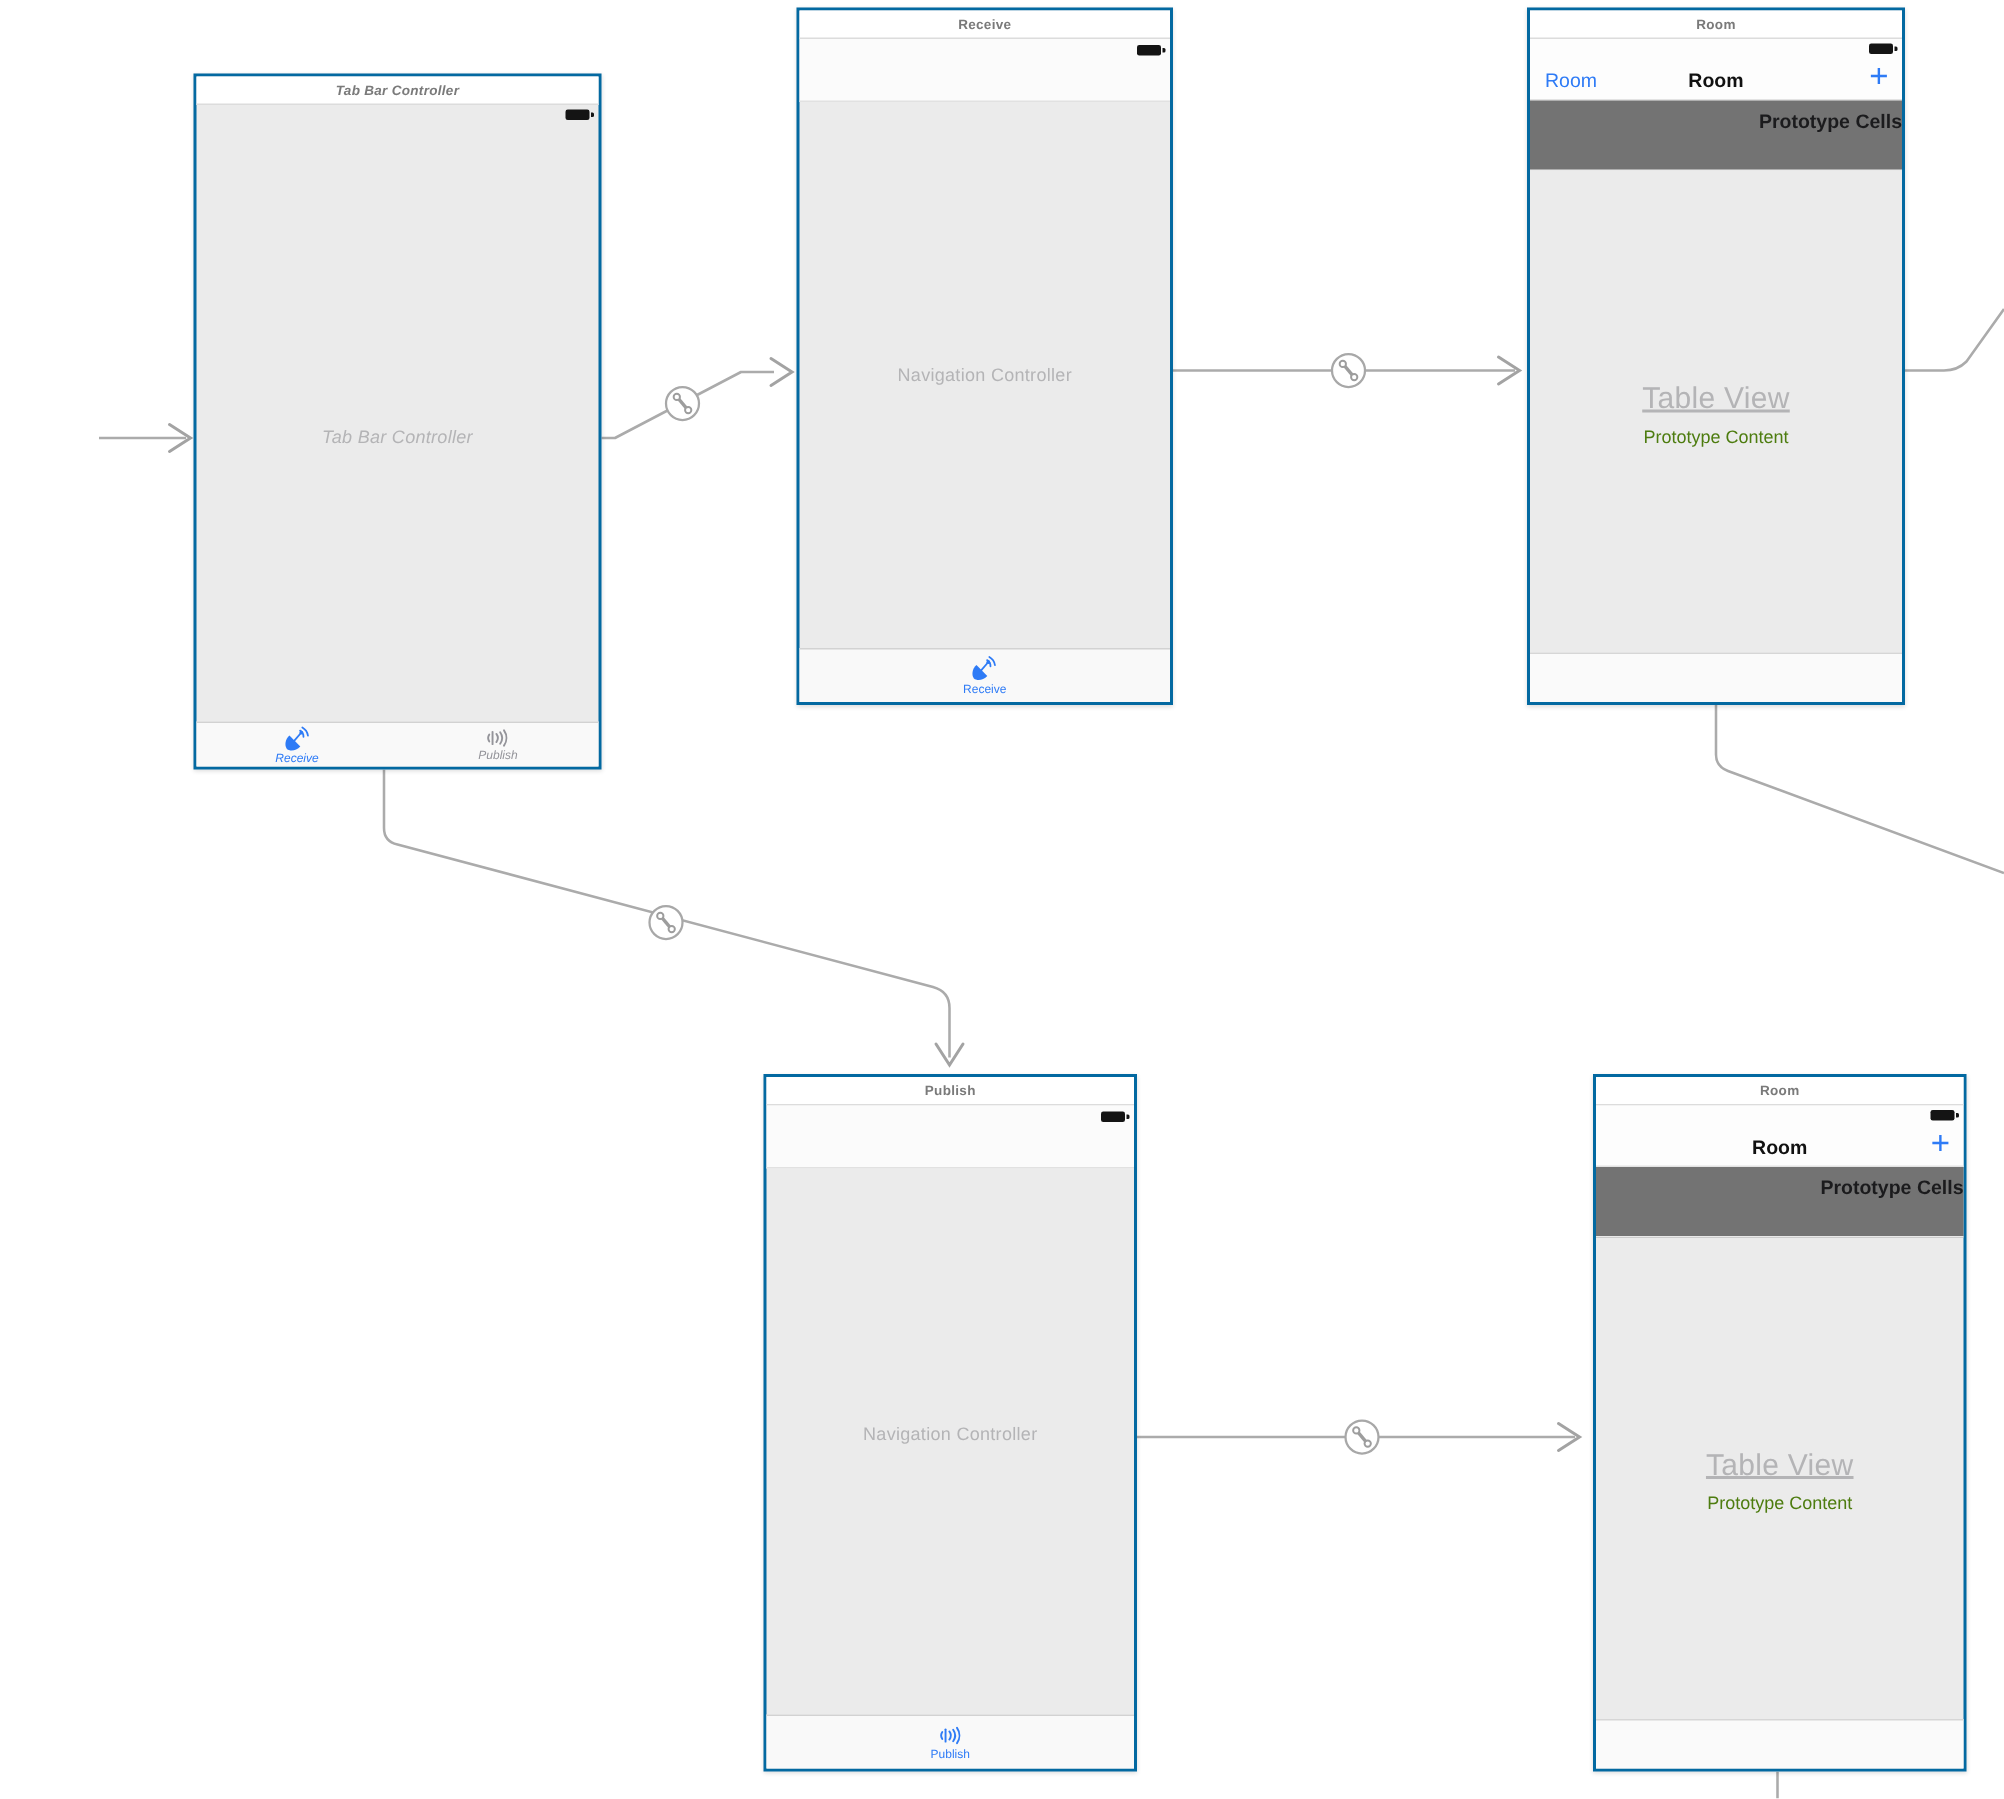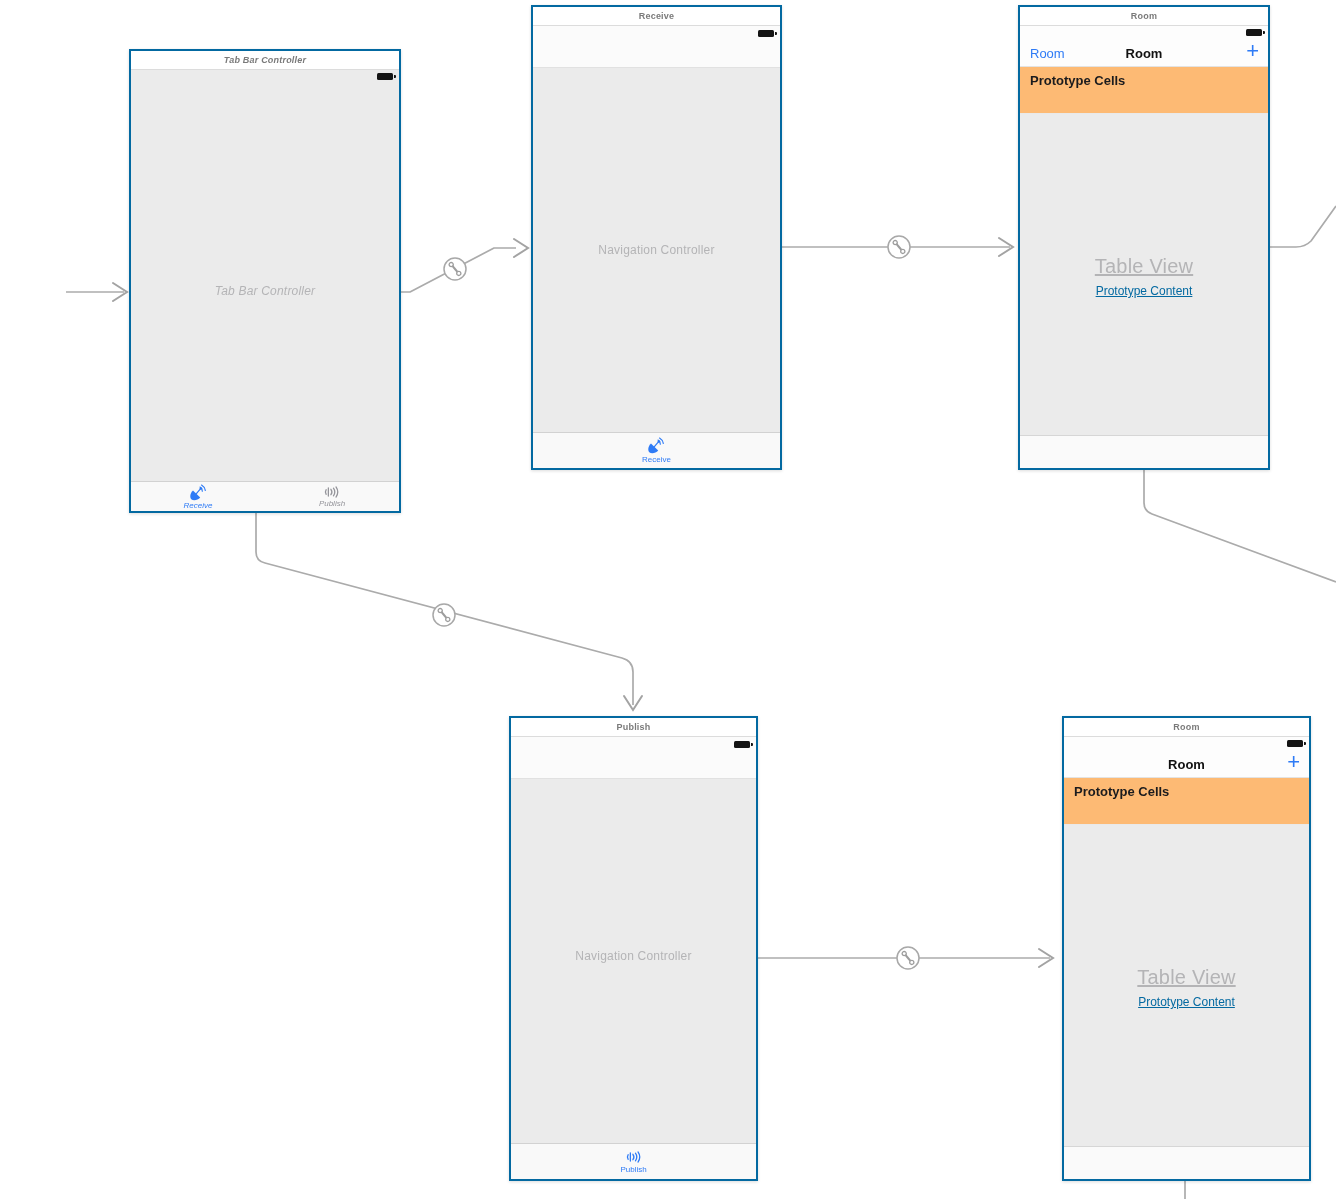--- a/index.html
+++ b/index.html
@@ -14,21 +14,21 @@
            box-shadow:0 1px 3px rgba(0,0,0,.14); }
   .dock-title { position:absolute; left:0; right:0; top:0; height:19px; background:#ffffff;
                 border-bottom:1px solid #dcdcdc; font-size:9px; font-weight:bold; color:#7a7a7a;
                 text-align:center; line-height:19px; letter-spacing:.2px; }
   .battery { position:absolute; width:16px; height:7px; background:#141414; border-radius:1.5px; }
   .battery::after { content:""; position:absolute; right:-3px; top:2px; width:2px; height:3px;
                     background:#141414; border-radius:0 1px 1px 0; }
   .placeholder { position:absolute; left:0; right:0; text-align:center; color:#b4b4b6;
                  font-size:12px; letter-spacing:.2px; }
   .tv-placeholder { font-size:20px;text-decoration:underline; }
-  .tv-sub { position:absolute; left:0; right:0; text-align:center; color:#0369a1; font-size:12px;text-decoration:underline; }
+  .tv-sub { position:absolute; left:0; right:0; text-align:center; color:#4d7c0f; font-size:12px; }
 
   
   .nc-topbar { position:absolute; left:0; right:0; top:19px; height:42px; background:#fbfbfb;
                border-bottom:1px solid #e1e1e1; }
   .nc-bottombar { position:absolute; left:0; right:0; bottom:0; height:36px; background:#f9f9f9;
                   border-top:1px solid #d2d2d2; display:flex; flex-direction:column;
                   align-items:center; justify-content:center; gap:1px; }
   .bar-item-label { font-size:8px; }
 
   
@@ -42,23 +42,23 @@
 
   
   .tvc-topwhite { position:absolute; left:0; right:0; top:19px; height:41px; background:#fdfdfd;
                   border-bottom:1px solid #e3e3e3; }
   .nav-row { position:absolute; left:0; right:0; top:17px; height:22px; line-height:22px; }
   .nav-left { position:absolute; left:10px; font-size:13px; color:#2e7bf6; }
   .nav-title { position:absolute; left:0; right:0; text-align:center; font-size:13px;
                font-weight:bold; color:#111; }
   .nav-plus { position:absolute; right:9px; top:-3px; font-size:22px; font-weight:300;
               color:#2e7bf6; }
-  .proto-cells { position:absolute; left:0; right:0; top:60px; height:47px; background:#fdba74;
+  .proto-cells { position:absolute; left:0; right:0; top:60px; height:47px; background:#737373;
                  border-bottom:1px solid #e9e9e9; font-size:13px; font-weight:bold; color:#1b1b1d;
-                 padding:6px 0 0 10px; }
+                 padding:6px 0 0 10px;text-align:right; }
   .tv-footer { position:absolute; left:0; right:0; bottom:0; height:33px; background:#fafafa;
                border-top:1px solid #d6d6d6; }
   .icon { display:block; }
 </style>
 </head>
 <body>
 
 <div class="canvas">
 
   <svg class="segue-layer" viewBox="0 0 1336 1199">

